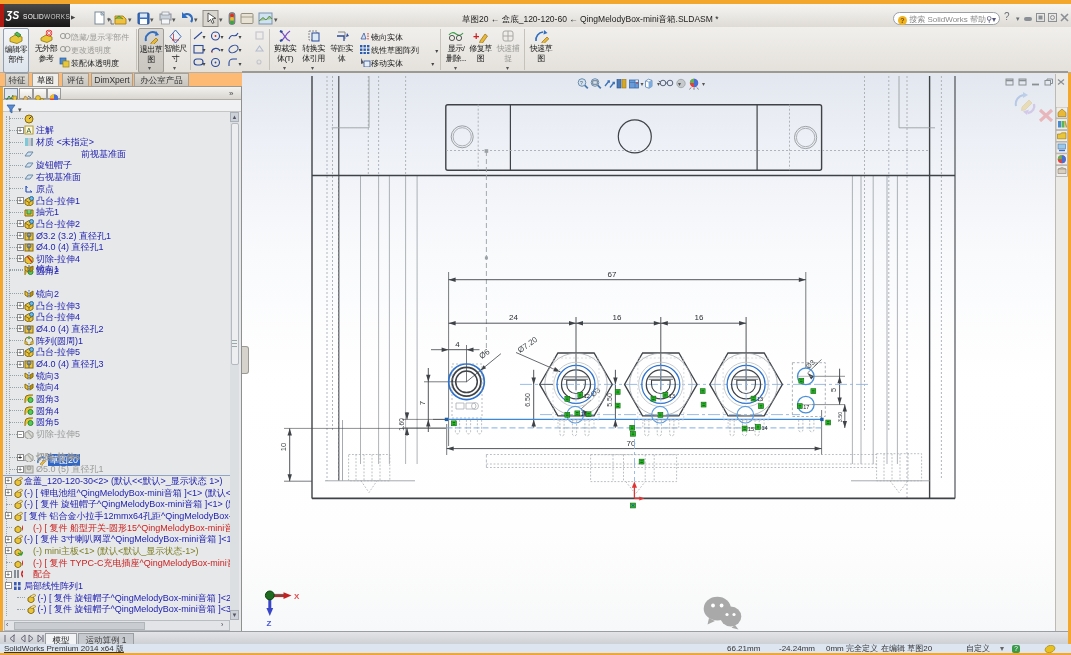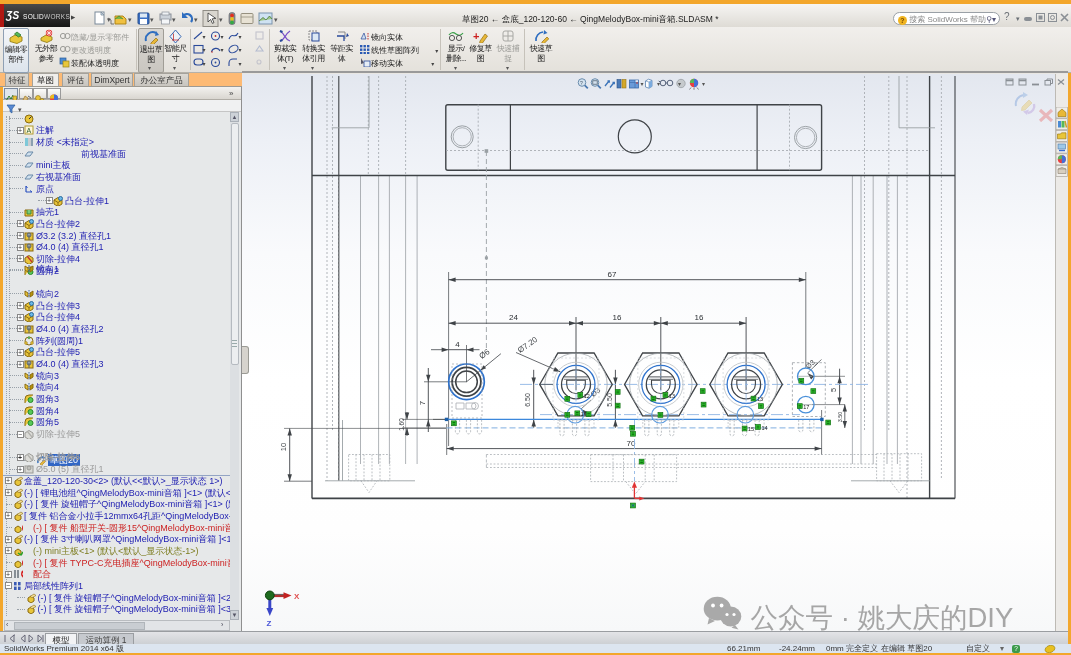--- a/index.html
+++ b/index.html
@@ -614,21 +614,20 @@
  <svg class="abs" style="left:0;top:0;" width="44" height="40">
   <ellipse cx="14.3" cy="15.7" rx="13.6" ry="11.9" fill="#a9a9a9"></ellipse>
   <path d="M6 25 l-1.5 6.5 7.5-3.5 z" fill="#a9a9a9"></path>
   <ellipse cx="27.7" cy="23.5" rx="10.6" ry="9.9" fill="#a9a9a9"></ellipse>
   <path d="M32 32 l3.5 4.5 -7-1.8 z" fill="#a9a9a9"></path>
   <circle cx="10" cy="12.5" r="1.9" fill="#fff"></circle>
   <circle cx="18.6" cy="12.5" r="1.9" fill="#fff"></circle>
   <circle cx="24" cy="21.5" r="1.6" fill="#fff"></circle>
   <circle cx="31" cy="21.5" r="1.6" fill="#fff"></circle>
  </svg>
- <div class="abs" style="left:47.5px;top:7px;">公众号 · 姚大庆的DIY</div>
 </div>
 </div>
 <div id="taskpane" class="abs"></div>
 <svg class="abs" style="left:1005px;top:77px;" width="62" height="11">
  <g fill="none" stroke="#8a8f95" stroke-width="1">
   <rect x="1" y="2" width="7" height="6"></rect>
       <path d="M1 3.5 h7" stroke-width="1.6"></path>
   <rect x="14" y="2" width="7" height="6"></rect>
       <path d="M14 3.5 h7" stroke-width="1.6"></path>
   <path d="M27 7.5 h7" stroke-width="1.8"></path>
@@ -719,38 +718,38 @@
         <svg class="ti" style="left:21px;" width="10" height="10">
           <path d="M1 7 L4 3 L9 3 L6 7 z" fill="#cfe0ee" stroke="#6a8aa8"></path>
         </svg>
         <span class="tx" style="left:33px;margin-left:45px;">前视基准面</span>
       </div>
  <div class="trow" style="top:47.4px;">
         <span style="position:absolute;left:6px;top:5.5px;width:14px;height:1px;border-top:1px dotted #98a0a8;"></span>
         <svg class="ti" style="left:21px;" width="10" height="10">
           <path d="M1 7 L4 3 L9 3 L6 7 z" fill="#cfe0ee" stroke="#6a8aa8"></path>
         </svg>
-        <span class="tx" style="left:33px;">mini主板</span>
+        <span class="tx" style="left:33px;">旋钮帽子</span>
       </div>
  <div class="trow" style="top:59.1px;">
         <span style="position:absolute;left:6px;top:5.5px;width:14px;height:1px;border-top:1px dotted #98a0a8;"></span>
         <svg class="ti" style="left:21px;" width="10" height="10">
           <path d="M1 7 L4 3 L9 3 L6 7 z" fill="#cfe0ee" stroke="#6a8aa8"></path>
         </svg>
         <span class="tx" style="left:33px;">右视基准面</span>
       </div>
  <div class="trow" style="top:70.8px;">
         <span style="position:absolute;left:6px;top:5.5px;width:14px;height:1px;border-top:1px dotted #98a0a8;"></span>
         <svg class="ti" style="left:21px;" width="10" height="10">
           <path d="M2 8 h6 M2 8 v-6" stroke="#2a50c0" stroke-width="1.2"></path>
           <path d="M8 8 l-2-1.5 M2 2 l1.5 2" stroke="#2a50c0"></path>
         </svg>
         <span class="tx" style="left:33px;">原点</span>
       </div>
- <div class="trow" style="top:82.5px;margin-left:29px;">
+ <div class="trow" style="top:82.5px;">
         <span style="position:absolute;left:6px;top:5.5px;width:14px;height:1px;border-top:1px dotted #98a0a8;"></span>
         <span class="exp" style="left:13.5px;">+</span>
         <svg class="ti" style="left:21px;" width="10" height="10">
           <path d="M1 4 l4-2.5 4 2.5 v4 l-4 2.5 -4-2.5 z" fill="#e8c53a" stroke="#8a6a10"></path>
           <path d="M1 4 l4 2.5 4-2.5" fill="none" stroke="#8a6a10"></path>
           <path d="M5 6.5 v4" stroke="#8a6a10"></path>
           <circle cx="7.5" cy="2.5" r="2" fill="#6ab8e8" stroke="#2a6a9a"></circle>
         </svg>
         <span class="tx" style="left:33px;">凸台-拉伸1</span>
       </div>
@@ -1107,21 +1106,21 @@
         <path d="M3 1 v7 M8 4.5 l4-3.5 v7 z M13 1 h-1"></path>
         <path d="M19 4.5 l4-3.5 v7 z"></path>
         <path d="M27 1 l4 3.5 -4 3.5 z"></path>
         <path d="M36 1 l4 3.5 -4 3.5 z M41 1 v7"></path>
       </g>
     </svg>
  <div class="abs mtab" style="left:45px;width:32px;background:#f2f3f5;color:#222;">模型</div>
  <div class="abs mtab" style="left:78px;width:56px;background:#c6c9ce;color:#444;">运动算例 1</div>
 </div>
 <div id="statusbar" class="abs">
- <div class="abs" style="left:4px;top:0;">SolidWorks Premium 2014 x64 版</div>
+ <div class="abs" style="left:4px;top:0;text-decoration:underline;">SolidWorks Premium 2014 x64 版</div>
  <div class="abs" style="left:727px;top:0;">66.21mm</div>
  <div class="abs" style="left:779px;top:0;">-24.24mm</div>
  <div class="abs" style="left:826px;top:0;">0mm</div>
  <div class="abs" style="left:846px;top:0;">完全定义</div>
  <div class="abs" style="left:881px;top:0;">在编辑 草图20</div>
  <div class="abs" style="left:966px;top:0;">自定义</div>
  <div class="abs" style="left:1000px;top:0;color:#666;">▾</div>
  <div class="abs" style="left:1012px;top:0.5px;width:8px;height:8px;background:#3a9a4a;border-radius:2px;color:#fff;font-size:6.5px;text-align:center;line-height:8px;">?</div>
  <svg class="abs" style="left:1044px;top:0.5px;" width="12" height="8">
       <ellipse cx="6" cy="4" rx="5" ry="3.5" fill="#e8c020" stroke="#a88a10" stroke-width=".7" transform="rotate(-20 6 4)"></ellipse>

